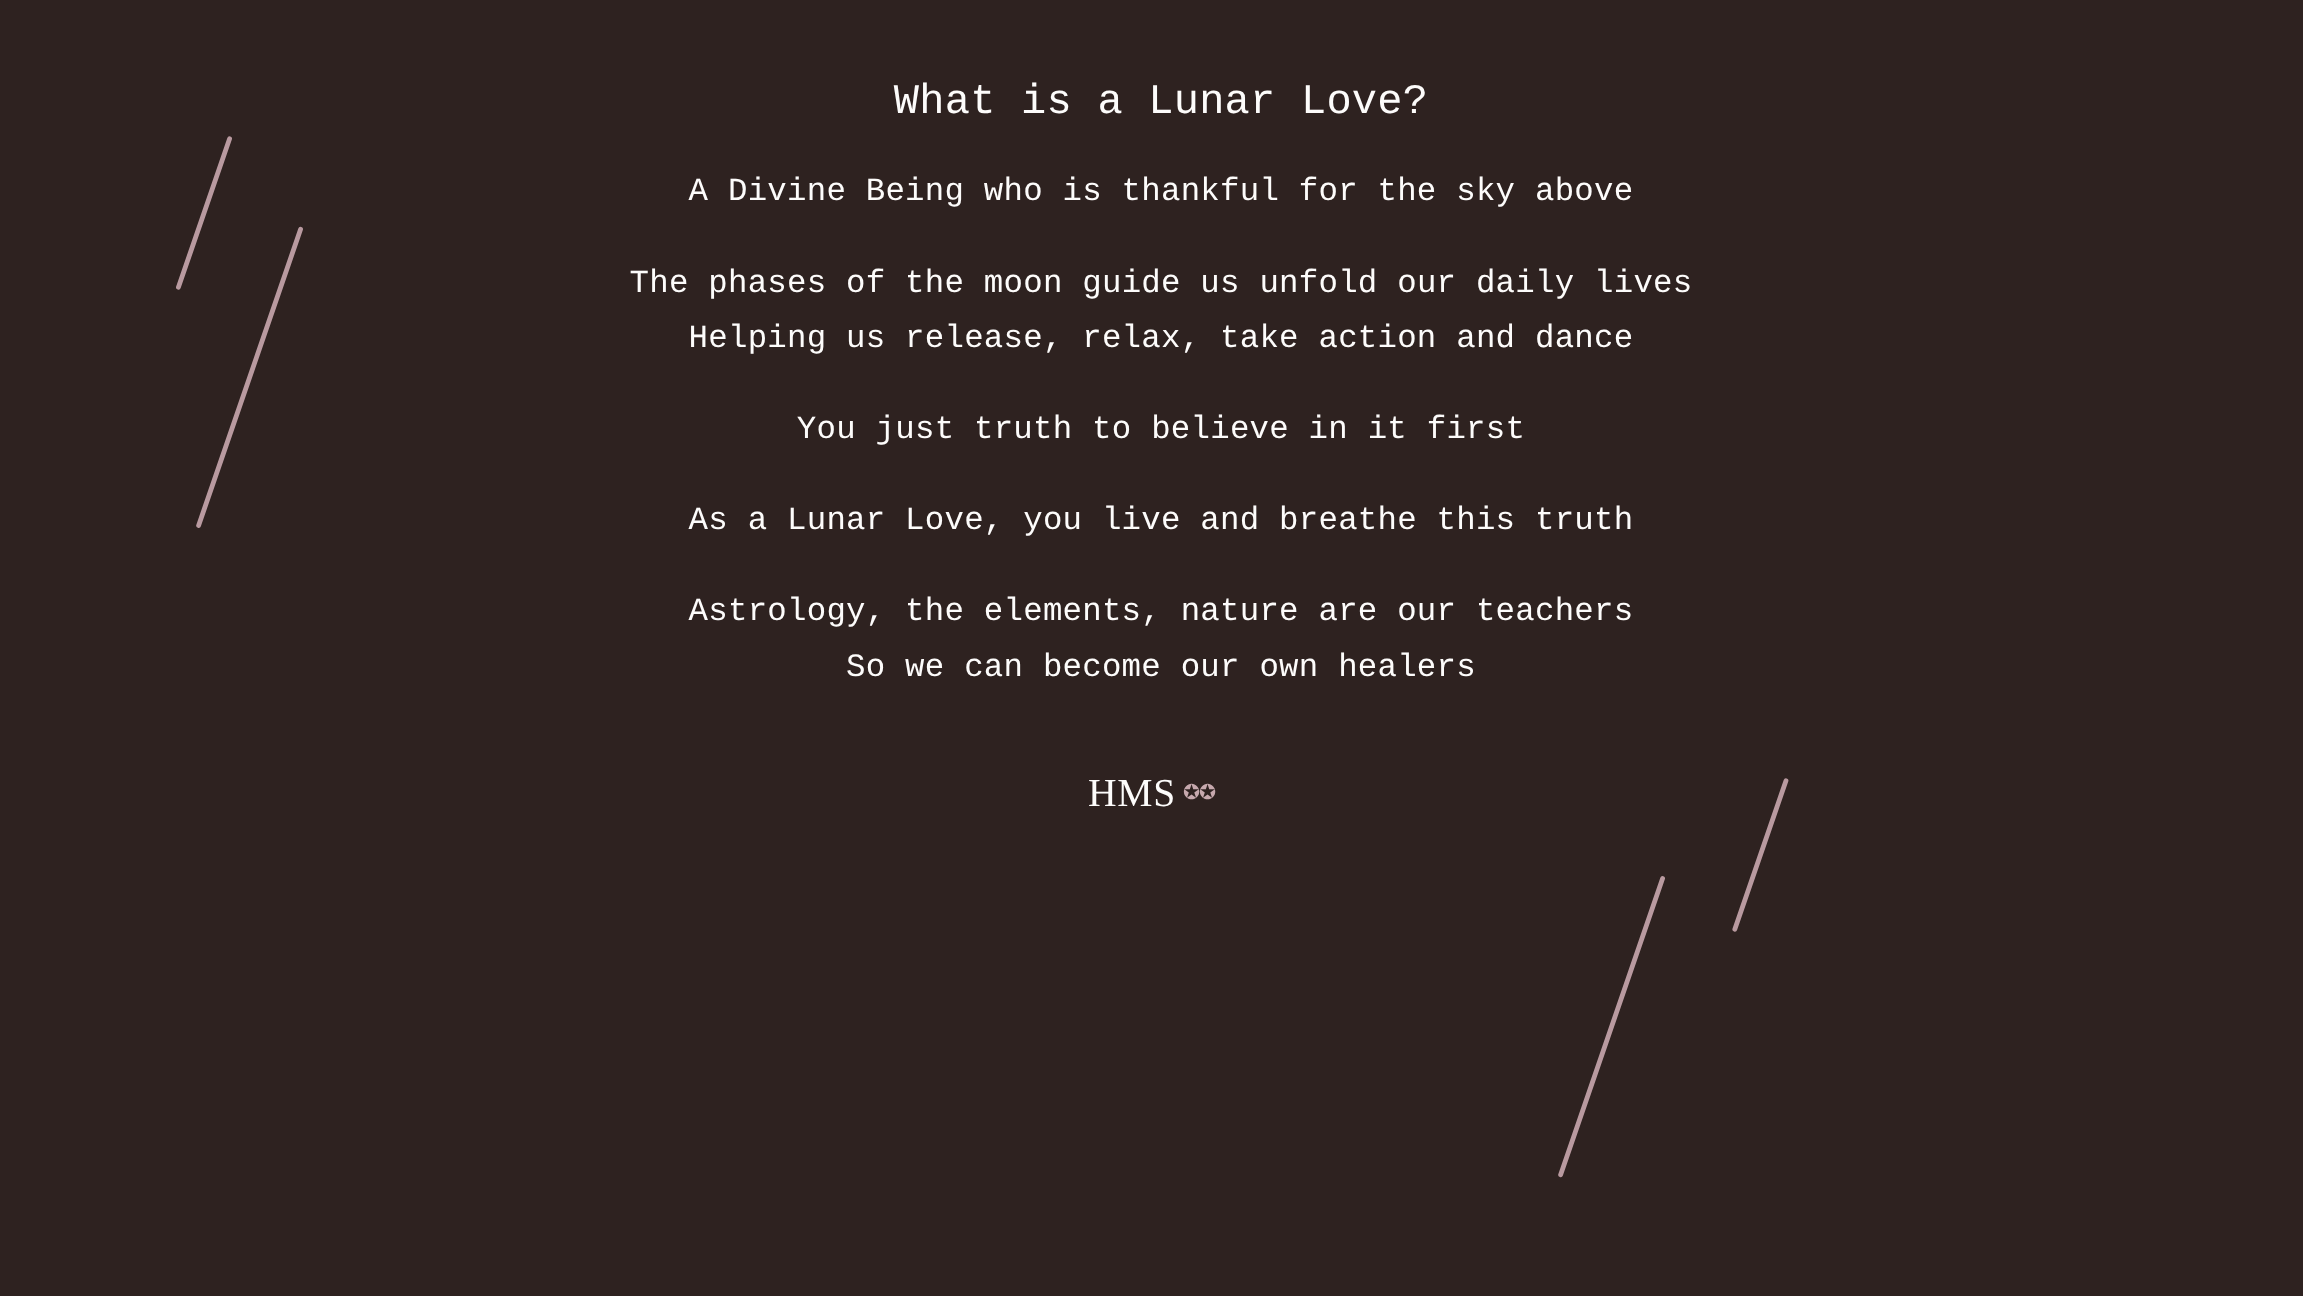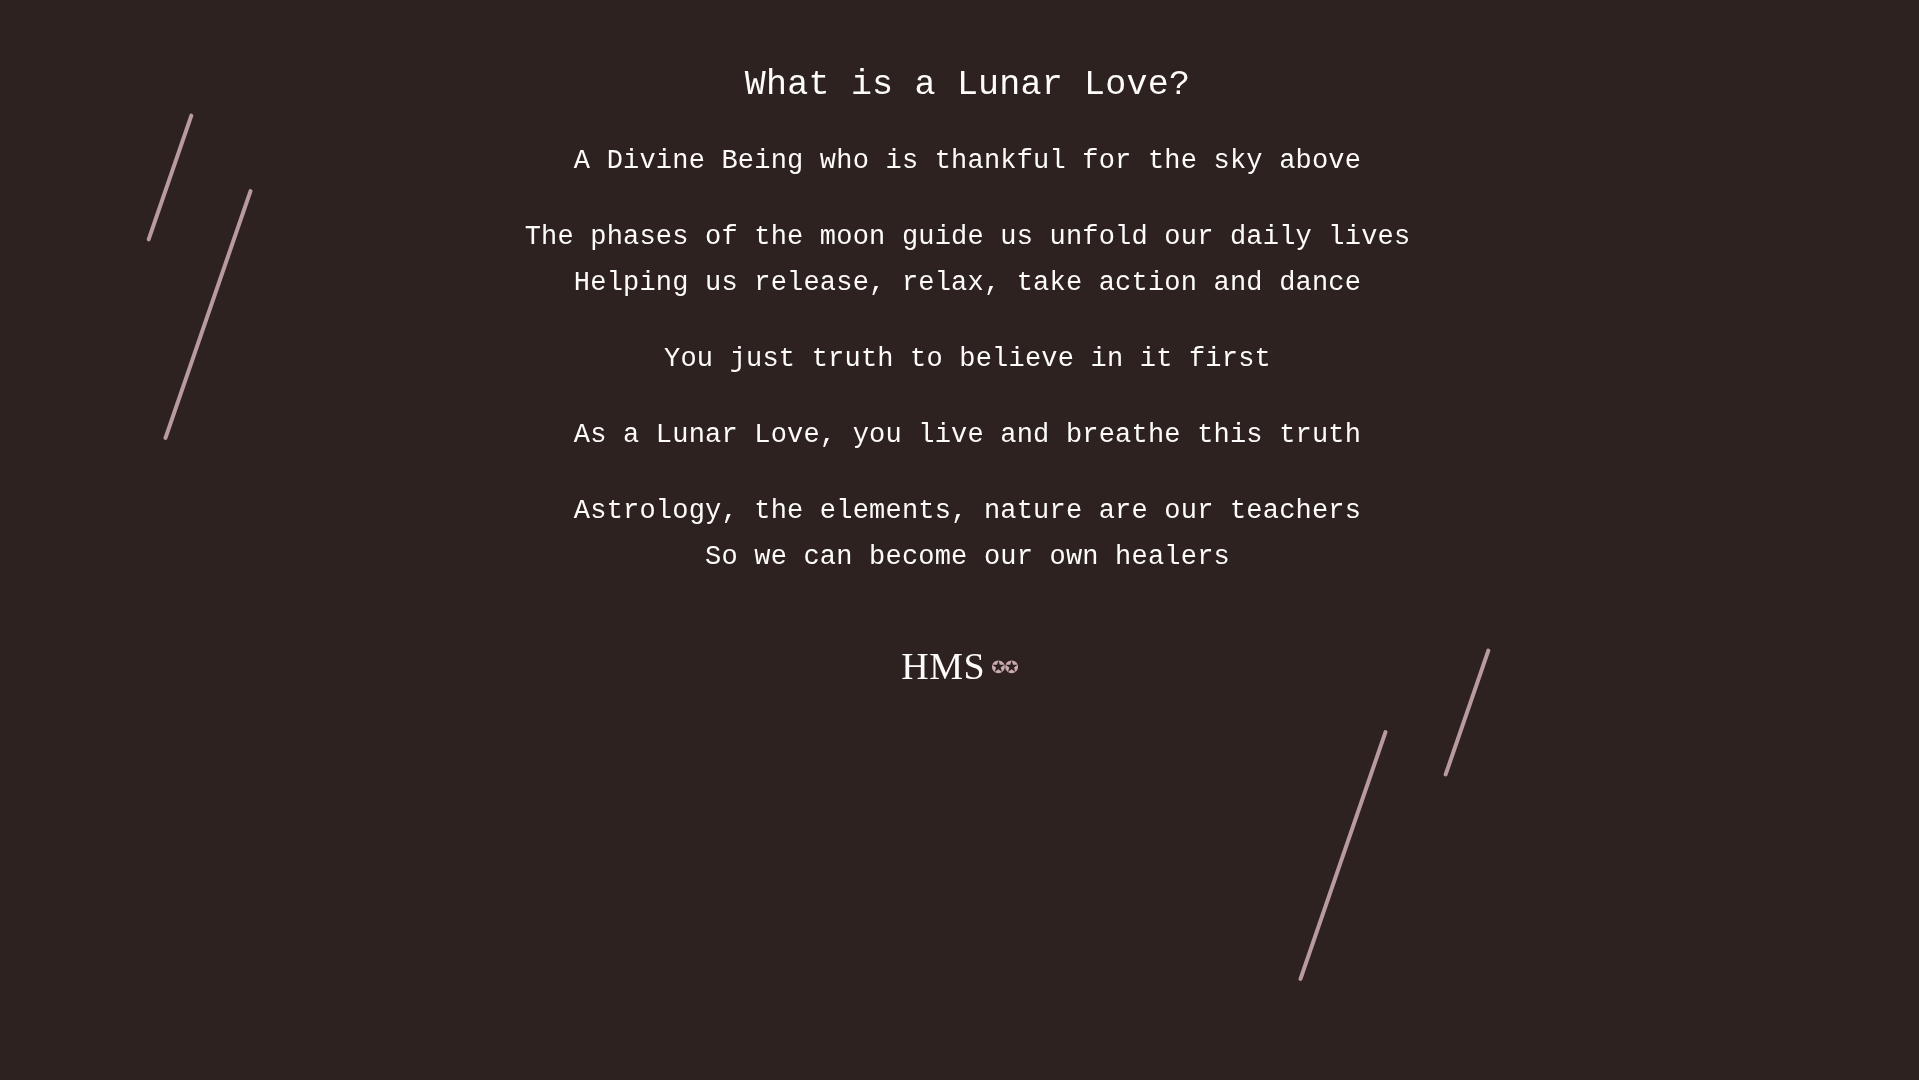--- a/index.html
+++ b/index.html
@@ -81,21 +81,21 @@
   }
   .stanza.title .line {
     font-size: 35px;
   }
   .signature {
     margin-top: 34px;
     text-align: center;
     width: 100%;
   }
   .signature .sig-text {
-    font-size: 38px;
+    font-size: 33px;
     letter-spacing: 0.6px;
   }
   .signature .sig-stars {
     font-size: 17px;
     color: #c7a9ae;
     margin-left: 6px;
     vertical-align: 6px;
     letter-spacing: -1px;
   }
 </style>

